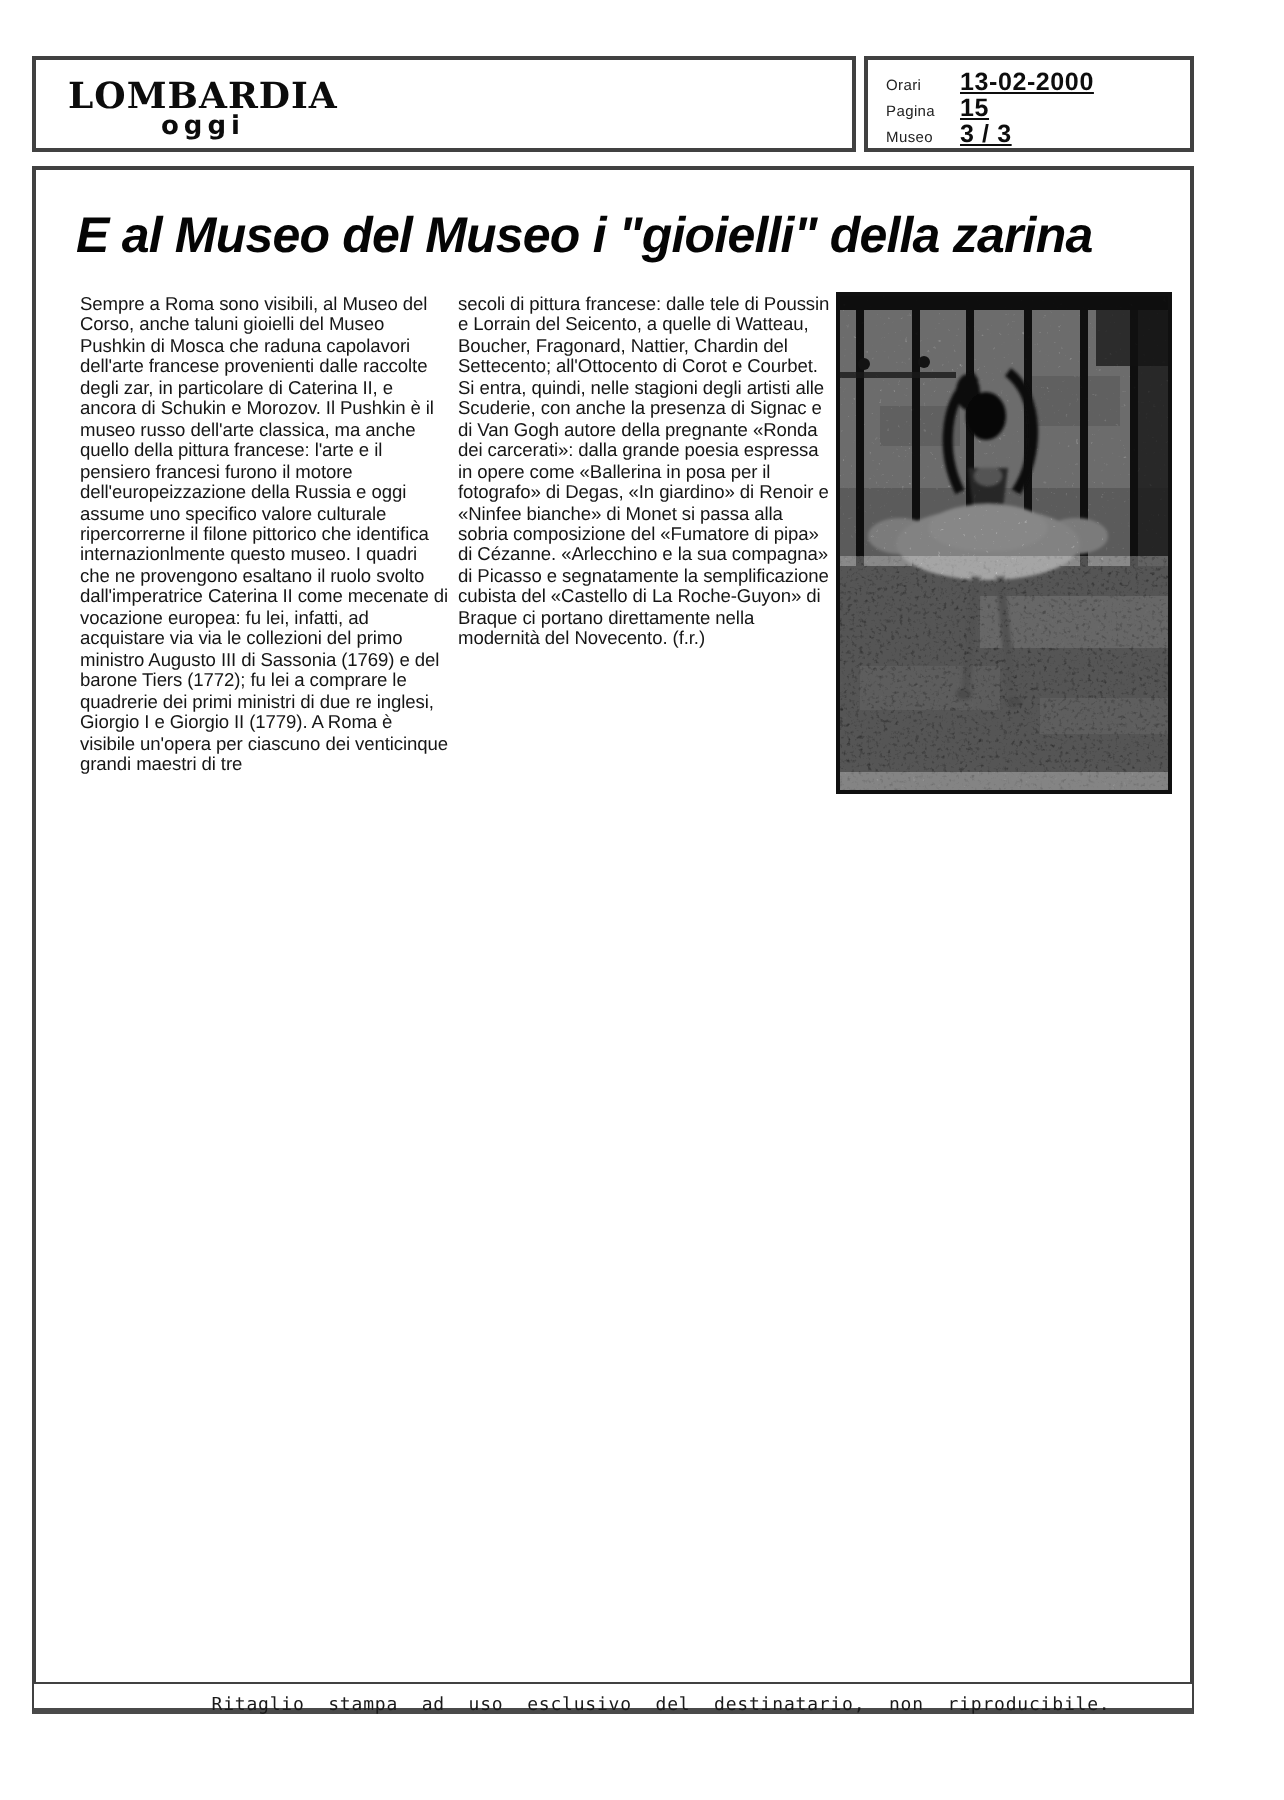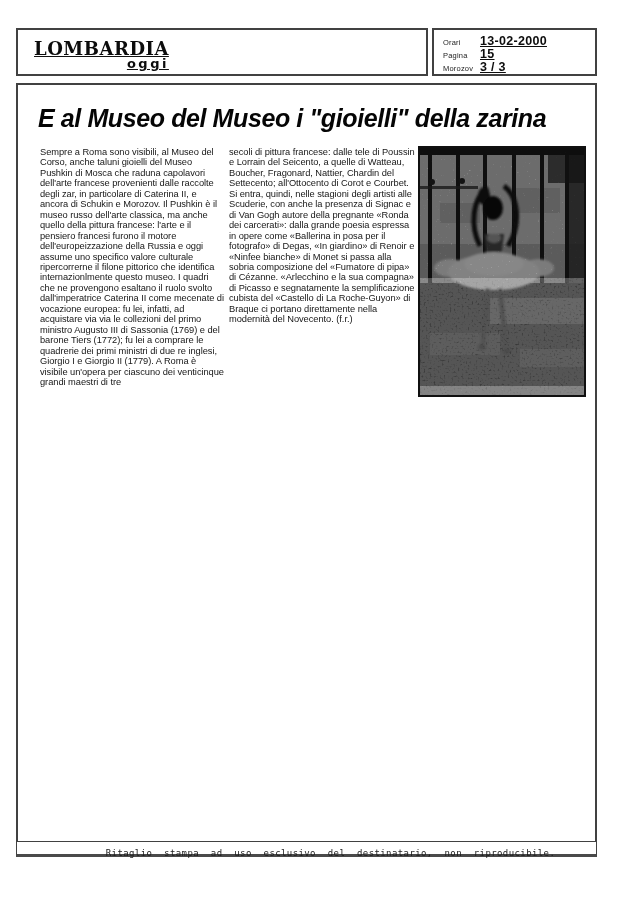--- a/index.html
+++ b/index.html
@@ -6,21 +6,21 @@
   html,body { width:642px; height:900px; background:#ffffff; overflow:hidden; }
   body { font-family:"Liberation Sans", sans-serif; color:#111; position:relative; }
 
   .abs { position:absolute; }
 
   
   .logo-box {
     left:16px; top:28px; width:412px; height:48px;
     border:2px solid #414141; background:#fff;
   }
-  .logo { position:absolute; left:16px; top:10px; text-align:right;text-decoration:underline; }
+  .logo { position:absolute; left:16px; top:10px; text-align:center; }
   .logo-line1 {
     font-family:"DejaVu Serif","Liberation Serif",serif;
     font-weight:bold; font-size:18px; letter-spacing:0.5px; color:#0c0c0c;
     line-height:18px; display:block;
   }
   .logo-line2 {
     font-family:"DejaVu Sans","Liberation Sans",sans-serif;
     font-weight:bold; font-size:13px; letter-spacing:2.5px; color:#0c0c0c;
     line-height:12px; display:block; margin-top:0px;
   }
@@ -89,21 +89,21 @@
 <div class="abs meta-box">
   <div class="meta-row">
     <span class="meta-label">Orari</span>
     <span class="meta-value">13-02-2000</span>
   </div>
   <div class="meta-row">
     <span class="meta-label">Pagina</span>
     <span class="meta-value">15</span>
   </div>
   <div class="meta-row">
-    <span class="meta-label">Morozov</span>
+    <span class="meta-label">Museo</span>
     <span class="meta-value">3 / 3</span>
   </div>
 </div>
 
 <div class="abs main-box"></div>
 
 <h1 class="abs headline">E al Museo del Museo i "gioielli" della zarina</h1>
 
 <div class="abs col col1">Sempre a Roma sono visibili, al Museo del Corso, anche taluni gioielli del Museo Pushkin di Mosca che raduna capolavori dell'arte francese provenienti dalle raccolte degli zar, in particolare di Caterina II, e ancora di Schukin e Morozov. Il Pushkin è il museo russo dell'arte classica, ma anche quello della pittura francese: l'arte e il pensiero francesi furono il motore dell'europeizzazione della Russia e oggi assume uno specifico valore culturale ripercorrerne il filone pittorico che identifica internazionlmente questo museo. I quadri che ne provengono esaltano il ruolo svolto dall'imperatrice Caterina II come mecenate di vocazione europea: fu lei, infatti, ad acquistare via via le collezioni del primo ministro Augusto III di Sassonia (1769) e del barone Tiers (1772); fu lei a comprare le quadrerie dei primi ministri di due re inglesi, Giorgio I e Giorgio II (1779). A Roma è visibile un'opera per ciascuno dei venticinque grandi maestri di tre</div>
 

